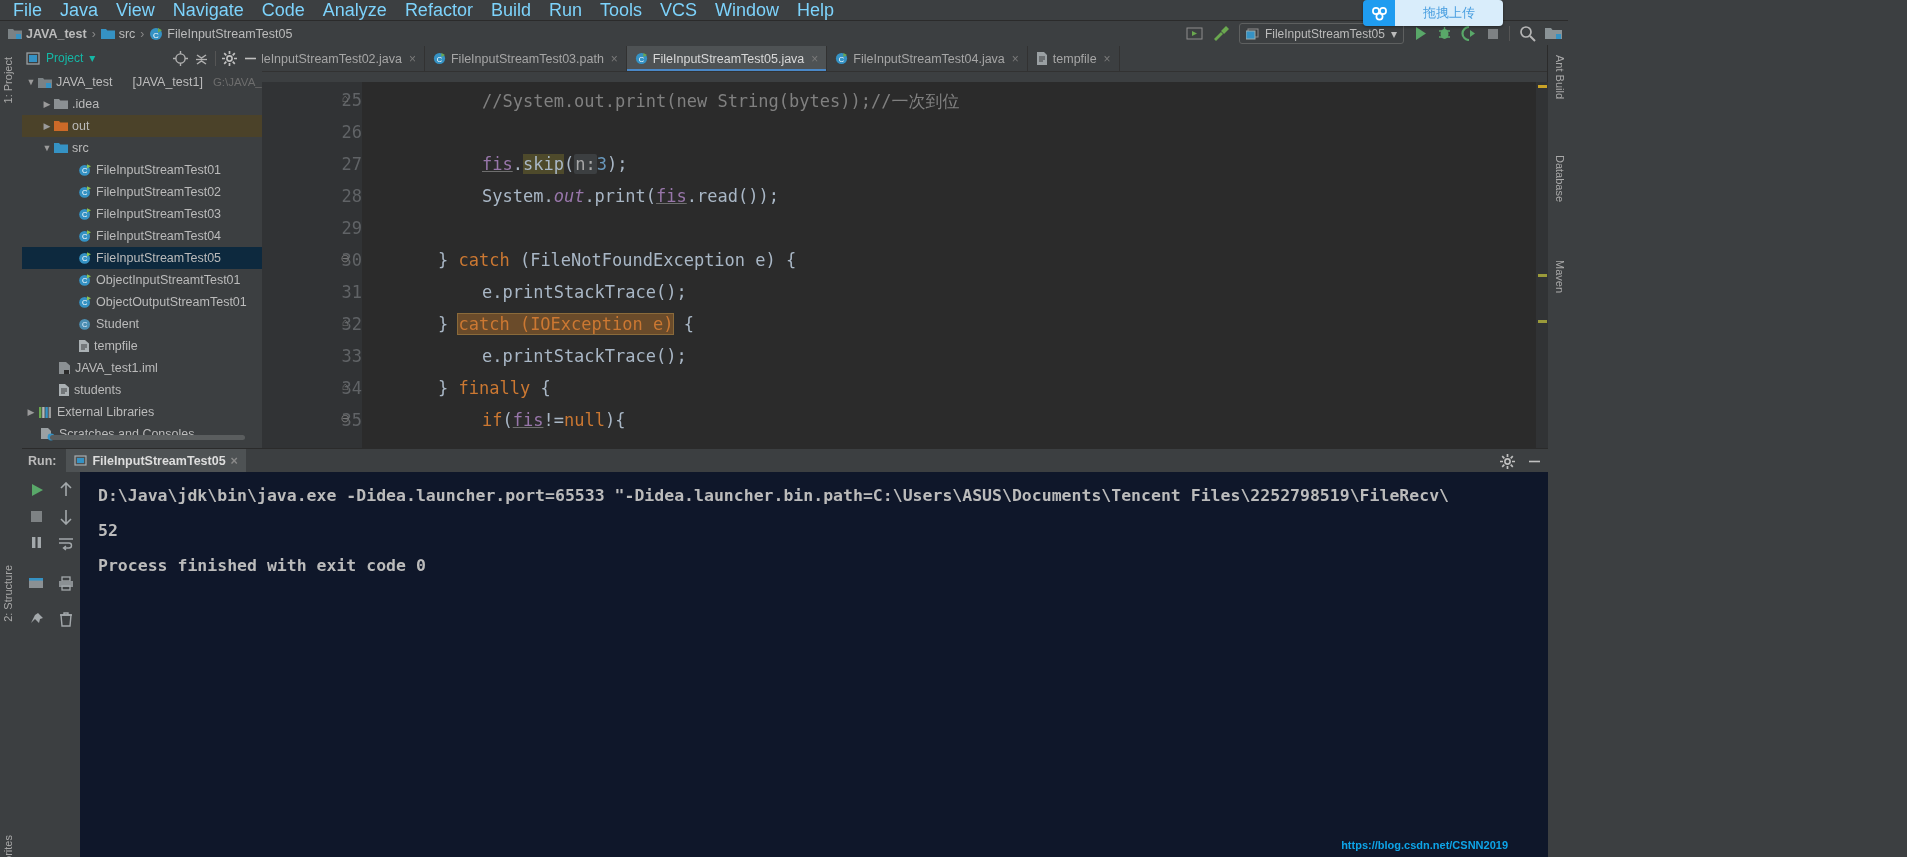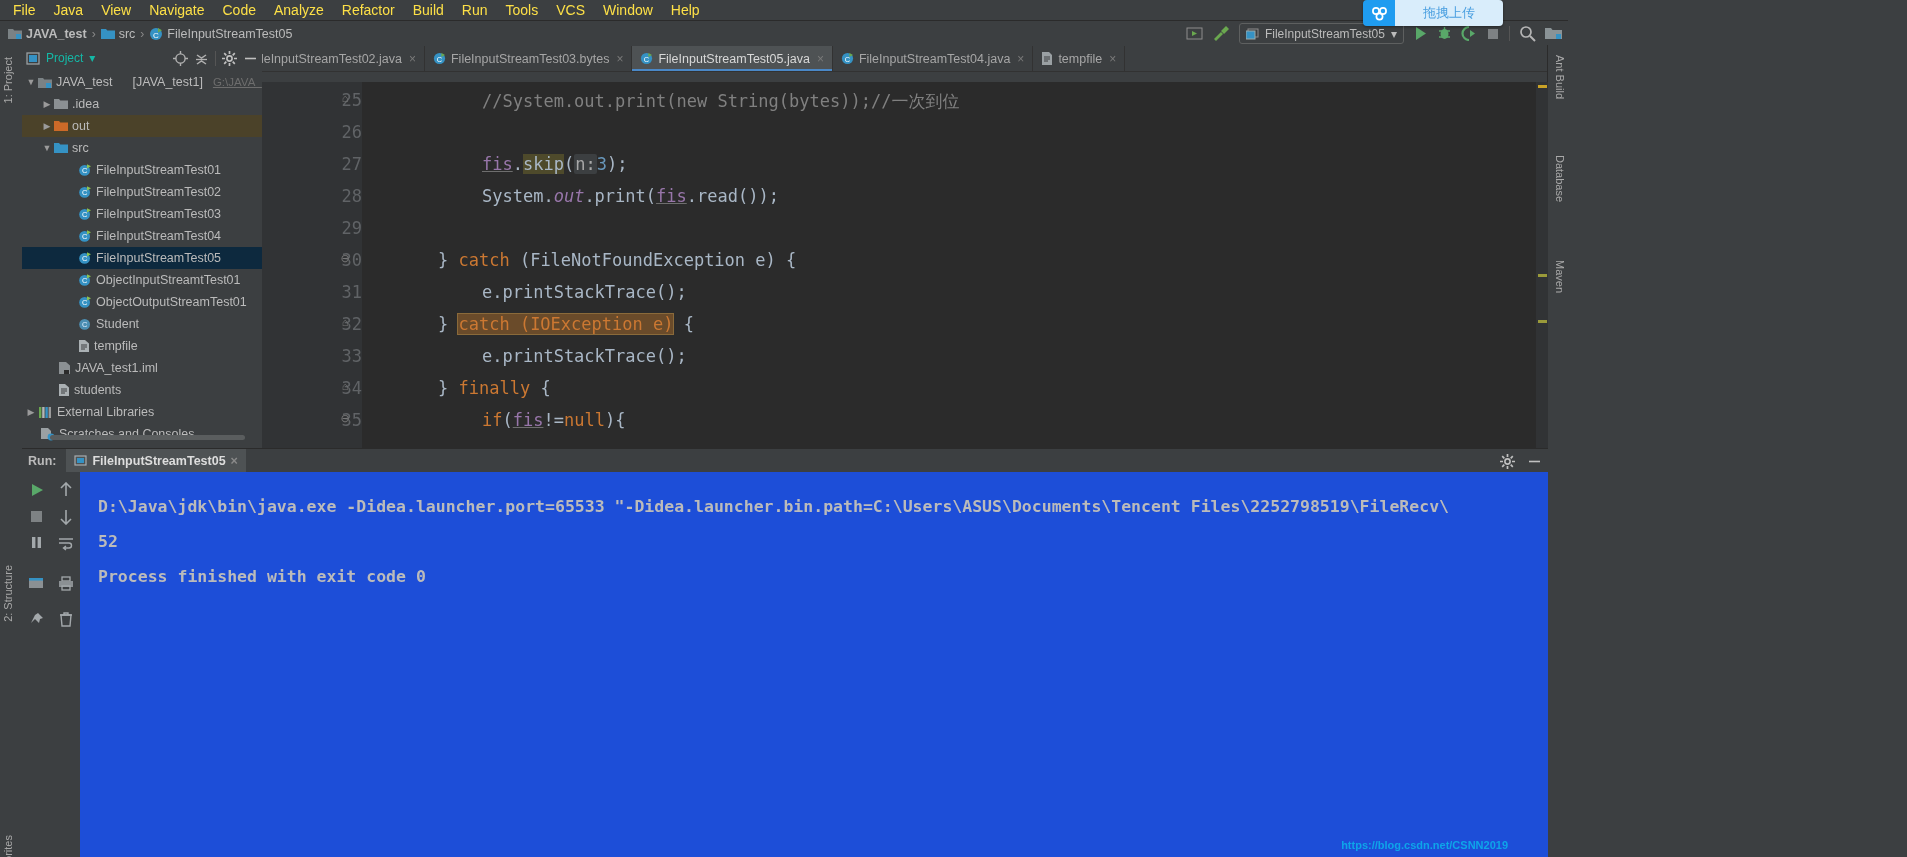--- a/index.html
+++ b/index.html
@@ -3,21 +3,21 @@
 <meta charset="utf-8">
 <style>
   html,body{margin:0;padding:0;background:#3c3f41;}
   body{width:1907px;height:857px;overflow:hidden;font-family:"Liberation Sans",sans-serif;
        color:#bbbbbb;-webkit-font-smoothing:antialiased;}
   .app{position:relative;width:1568px;height:857px;background:#3c3f41;}
 
   
   .menubar{height:20px;background:#3c3f41;display:flex;align-items:center;padding-left:4px;
            border-bottom:1px solid #2b2b2b;}
-  .menubar .mi{font-size:14px;color:#fde047;padding:0 9px;line-height:20px;cursor:default;white-space:nowrap;}
+  .menubar .mi{font-size:18px;color:#7dd3fc;padding:0 9px;line-height:20px;cursor:default;white-space:nowrap;}
 
   
   .navbar{height:25px;background:#3c3f41;display:flex;align-items:center;padding-left:8px;position:relative;}
   .crumb{display:flex;align-items:center;font-size:12.5px;color:#bbbbbb;}
   .crumb .sep{color:#888;margin:0 5px;font-size:12px;}
   .crumb .txt{margin-left:4px;}
   .crumb .bold{font-weight:bold;}
 
   .navright{position:absolute;right:0;top:0;height:25px;display:flex;align-items:center;gap:9px;padding-right:6px;}
   .runcfg{display:flex;align-items:center;gap:6px;height:19px;border:1px solid #5e6060;border-radius:3px;
@@ -46,21 +46,21 @@
   .proj{position:absolute;left:22px;top:45px;width:240px;height:403px;background:#3c3f41;}
   .projhdr{height:26px;display:flex;align-items:center;padding:0 4px;gap:6px;}
   .projhdr .title{font-size:12px;color:#14b8a6;}
   .projhdr .sp{flex:1;}
   .tree{position:absolute;top:26px;left:0;right:0;bottom:0;overflow:hidden;font-size:12.5px;}
   .trow{height:22px;display:flex;align-items:center;white-space:nowrap;padding-right:4px;}
   .trow .arrow{width:14px;text-align:center;color:#9a9a9a;font-size:9px;flex:0 0 14px;}
   .trow .lbl{color:#bbbbbb;margin-left:4px;}
   .trow.sel{background:#0d293e;}
   .trow.hl{background:#4b4229;}
-  .trow .sub{color:#6d6d6d;margin-left:10px;font-size:11.5px;text-decoration:underline;}
+  .trow .sub{color:#6d6d6d;margin-left:10px;font-size:11.5px;}
 
   .scrollth{position:absolute;left:28px;bottom:8px;width:195px;height:5px;background:#5a5d5e;border-radius:3px;}
 
   
   .editor{position:absolute;left:262px;top:70px;right:20px;height:378px;background:#2b2b2b;overflow:hidden;margin-top:12px;}
   .gutter{position:absolute;left:0;top:0;width:100px;height:100%;background:#313335;}
   .codewrap{position:absolute;left:100px;top:0;right:0;bottom:0;}
   .ln{position:absolute;right:0;width:46px;text-align:right;color:#606366;
       font-family:"DejaVu Sans Mono",monospace;font-size:17px;}
   .fold{position:absolute;left:76px;width:14px;text-align:center;color:#777;font-size:11px;}
@@ -82,21 +82,21 @@
   
   .runpanel{position:absolute;left:22px;right:20px;top:448px;bottom:0;background:#3c3f41;font-weight:bold;}
   .runhdr{height:24px;display:flex;align-items:center;gap:10px;padding-left:6px;border-top:1px solid #2b2b2b;position:relative;}
   .runhdr .rl{font-size:12.5px;color:#bbb;}
   .runtab{display:flex;align-items:center;gap:5px;background:#4e5254;height:24px;padding:0 8px;font-size:12.5px;color:#ddd;}
   .runhdr .ctrls{position:absolute;right:6px;display:flex;gap:12px;align-items:center;}
   .runbody{position:absolute;left:0;right:0;top:24px;bottom:0;display:flex;}
   .runtools{width:58px;background:#3c3f41;padding-top:6px;}
   .tgrp{display:flex;}
   .tcol{width:29px;display:flex;flex-direction:column;align-items:center;gap:11px;padding-top:4px;}
-  .console{flex:1;background:#1d4ed8;padding:17px 0 0 18px;overflow:hidden;}
+  .console{flex:1;background:#0f172a;padding:6px 0 0 18px;overflow:hidden;}
   .coline{font-family:"DejaVu Sans Mono",monospace;font-size:16.5px;color:#bbbbbb;white-space:pre;
           line-height:35px;}
 
   .watermark{position:absolute;right:40px;bottom:6px;font-size:11px;color:#0ea5e9;}
 
   
   .upload{position:absolute;left:1363px;top:0;display:flex;align-items:center;height:26px;
           border-radius:4px;overflow:hidden;box-shadow:0 1px 3px rgba(0,0,0,.4);}
   .upload .ic{width:32px;height:26px;background:#1f9cf0;display:flex;align-items:center;justify-content:center;}
   .upload .lb{background:#d9edfb;color:#4a9fe0;font-size:13px;padding:0 28px;height:26px;
@@ -248,21 +248,21 @@
       <span class="x">×</span>
     </div>
     <div class="tab">
       <span>
           <svg width="13" height="13" viewBox="0 0 14 14">
             <circle cx="7" cy="7" r="6" fill="#3592c4"></circle>
             <text x="7" y="10.3" font-size="8" fill="#fff" text-anchor="middle" font-family="Liberation Sans">C</text>
             <path d="M9 1l4 2.2-4 2.2z" fill="#6aa84f"></path>
           </svg>
         </span>
-      <span>FileInputStreamTest03.bytes</span>
+      <span>FileInputStreamTest03.path</span>
       <span class="x">×</span>
     </div>
     <div class="tab active">
       <span>
           <svg width="13" height="13" viewBox="0 0 14 14">
             <circle cx="7" cy="7" r="6" fill="#3592c4"></circle>
             <text x="7" y="10.3" font-size="8" fill="#fff" text-anchor="middle" font-family="Liberation Sans">C</text>
             <path d="M9 1l4 2.2-4 2.2z" fill="#6aa84f"></path>
           </svg>
         </span>

